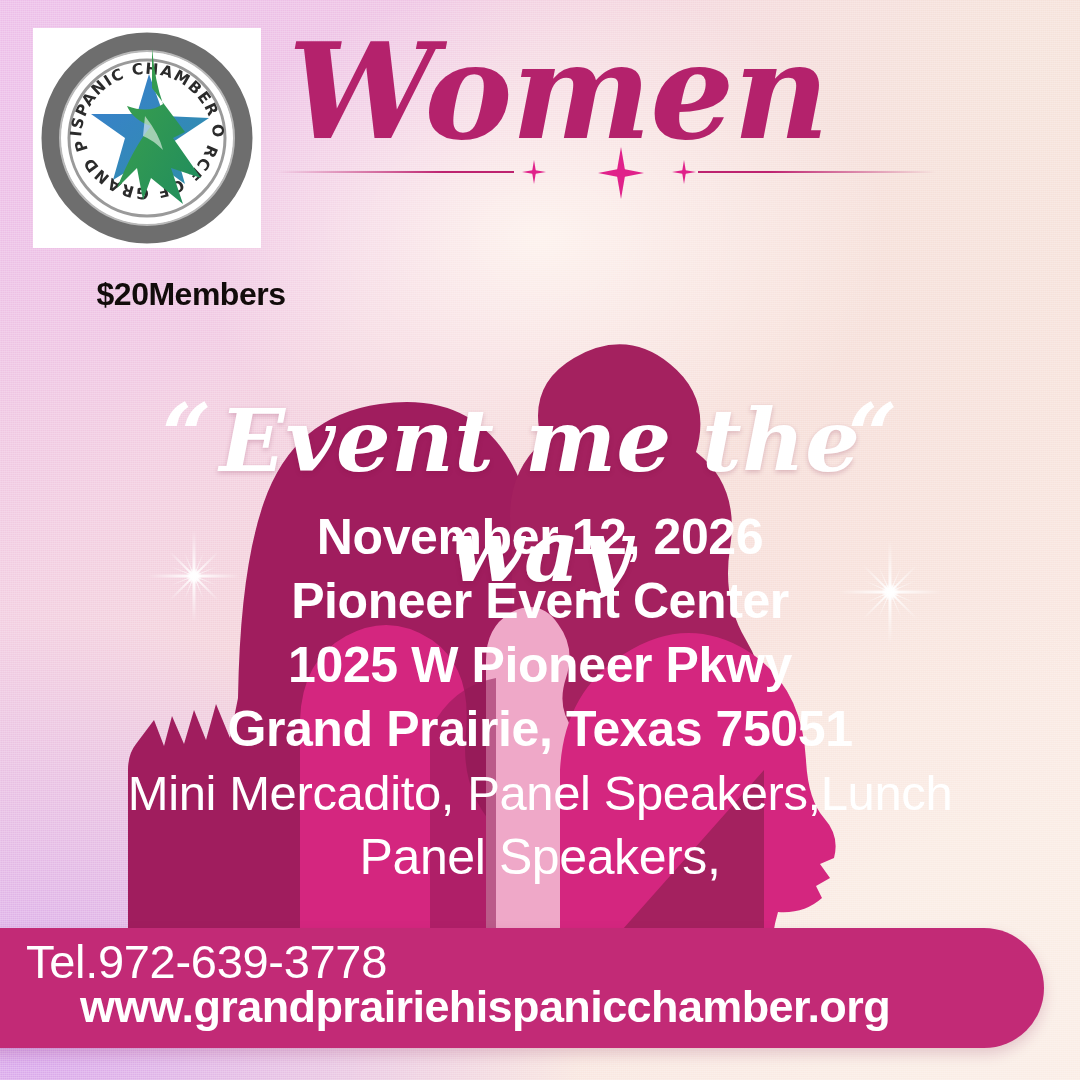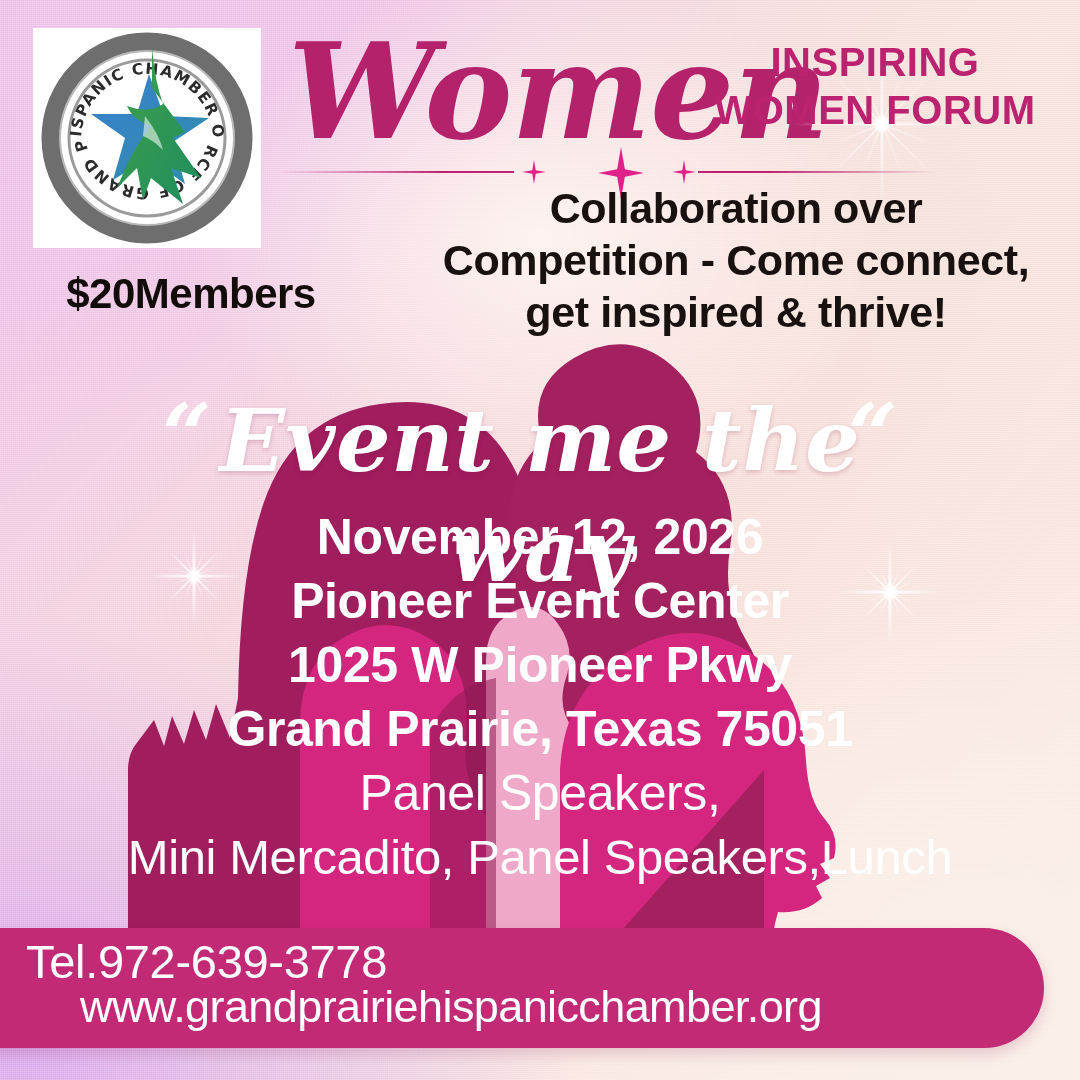--- a/index.html
+++ b/index.html
@@ -100,21 +100,21 @@
   .tagline{
     position:absolute;left:416px;top:182px;width:640px;
     text-align:center;color:#18110f;
     font-weight:700;font-size:43px;line-height:52px;
     letter-spacing:-.4px;
   }
 
   .pricing{
     position:absolute;left:0;top:268px;width:382px;
     text-align:center;color:#120c0b;
-    font-weight:700;font-size:42px;line-height:52px;
+    font-weight:700;font-size:32px;line-height:52px;
     letter-spacing:-.5px;
   }
 
   
   .quote-row{
     position:absolute;left:0;top:392px;width:1080px;height:110px;
   }
   .qmark{
     position:absolute;top:0;color:#fff;
     font-family:"DejaVu Serif", serif;
@@ -149,21 +149,21 @@
     background:#c22a76;
     border-radius:60px;
     box-shadow:0 6px 14px rgba(130,20,70,.18);
   }
   .tel{
     position:absolute;left:86px;top:10px;
     color:#fff;font-weight:400;font-size:47px;line-height:48px;letter-spacing:-.3px;
   }
   .web{
     position:absolute;left:140px;top:52px;
-    color:#fff;font-weight:400;font-size:45px;line-height:54px;letter-spacing:-.6px;
+    color:#fff;font-weight:700;font-size:45px;line-height:54px;letter-spacing:-.6px;
   }
 </style>
 </head>
 <body>
 
 <div id="flyer">
 
   <div class="bg-base"></div>
   <div class="bg-glow"></div>
   <div class="bg-noise"></div>
@@ -239,76 +239,56 @@
 
       <path fill="url(#gBlue)" d="M116 46 L131 88 L176 90 L140 114 L152 156 L116 130 L80 152 L92 110 L58 86 L104 86 Z"></path>
 
       <path fill="url(#gGreen)" d="M119 60 L152 104 L140 110 L168 150 L138 140 L150 176 L118 150 L110 172 L104 140 L84 160 q16 -40 34 -62 q-18 -6 -24 -20 q22 8 36 -2 q-8 -22 -11 -56 Z"></path>
       <path fill="#ffffff" opacity=".55" d="M112 88 q14 18 18 34 q-10 -10 -20 -14 Z"></path>
     </svg>
   </div>
 
   <div class="word-women">Women</div>
 
-  <div class="forum-wrap">
-    <div class="spark forum-star" style="left:182px;top:86px;width:180px;height:180px;transform:translate(-50%,-50%);">
-      <div class="core" style="width:10%;height:10%;"></div>
-      <i style="width:180px;height:3px;transform:translate(-50%,-50%) rotate(0deg);opacity:.75;"></i>
-      <i style="width:180px;height:3px;transform:translate(-50%,-50%) rotate(90deg);opacity:.75;"></i>
-      <i style="width:140px;height:2px;transform:translate(-50%,-50%) rotate(45deg);opacity:.7;"></i>
-      <i style="width:140px;height:2px;transform:translate(-50%,-50%) rotate(-45deg);opacity:.7;"></i>
-      <i style="width:104px;height:2px;transform:translate(-50%,-50%) rotate(22deg);opacity:.55;"></i>
-      <i style="width:104px;height:2px;transform:translate(-50%,-50%) rotate(-22deg);opacity:.55;"></i>
-      <i style="width:104px;height:2px;transform:translate(-50%,-50%) rotate(68deg);opacity:.55;"></i>
-      <i style="width:104px;height:2px;transform:translate(-50%,-50%) rotate(-68deg);opacity:.55;"></i>
-    </div>
-    <div class="forum-line">INSPIRING</div>
-    <div class="forum-line">WOMEN FORUM</div>
-  </div>
 
   <div class="divider">
     <div class="rule l"></div>
     <div class="rule r"></div>
     <div class="dstar" style="left:246px;top:8px;width:24px;height:24px;">
       <b style="width:24px;height:4px;transform:translate(-50%,-50%) rotate(0deg);clip-path:polygon(0 50%,50% 0,100% 50%,50% 100%);"></b>
       <b style="width:4px;height:24px;transform:translate(-50%,-50%);clip-path:polygon(50% 0,100% 50%,50% 100%,0 50%);"></b>
     </div>
     <div class="dstar" style="left:322px;top:-2px;width:46px;height:46px;">
       <b style="width:46px;height:9px;transform:translate(-50%,-50%);clip-path:polygon(0 50%,50% 0,100% 50%,50% 100%);"></b>
       <b style="width:9px;height:52px;transform:translate(-50%,-50%);clip-path:polygon(50% 0,100% 50%,50% 100%,0 50%);"></b>
     </div>
     <div class="dstar" style="left:396px;top:8px;width:24px;height:24px;">
       <b style="width:24px;height:4px;transform:translate(-50%,-50%);clip-path:polygon(0 50%,50% 0,100% 50%,50% 100%);"></b>
       <b style="width:4px;height:24px;transform:translate(-50%,-50%);clip-path:polygon(50% 0,100% 50%,50% 100%,0 50%);"></b>
     </div>
   </div>
 
-  <div class="tagline">
-    <div>Collaboration over</div>
-    <div>Competition - Come connect,</div>
-    <div>get inspired &amp; thrive!</div>
-  </div>
 
   <div class="pricing">
     <div>$20Members</div>
   </div>
 
   <div class="quote-row">
     <div class="qmark left">“</div>
     <div class="quote-text">Event me the way</div>
     <div class="qmark right">“</div>
   </div>
 
   <div class="details">
     <div class="dl">November 12, 2026</div>
     <div class="dl">Pioneer Event Center</div>
     <div class="dl">1025 W Pioneer Pkwy</div>
     <div class="dl">Grand Prairie, Texas 75051</div>
+    <div class="dl soft wide">Mini Mercadito, Panel Speakers,Lunch</div>
     <div class="dl soft">Panel Speakers,</div>
-    <div class="dl soft wide">Mini Mercadito, Panel Speakers,Lunch</div>
   </div>
 
   <div class="footer">
     <div class="tel">Tel.972-639-3778</div>
     <div class="web">www.grandprairiehispanicchamber.org</div>
   </div>
 
 </div>
 
 </body></html>

